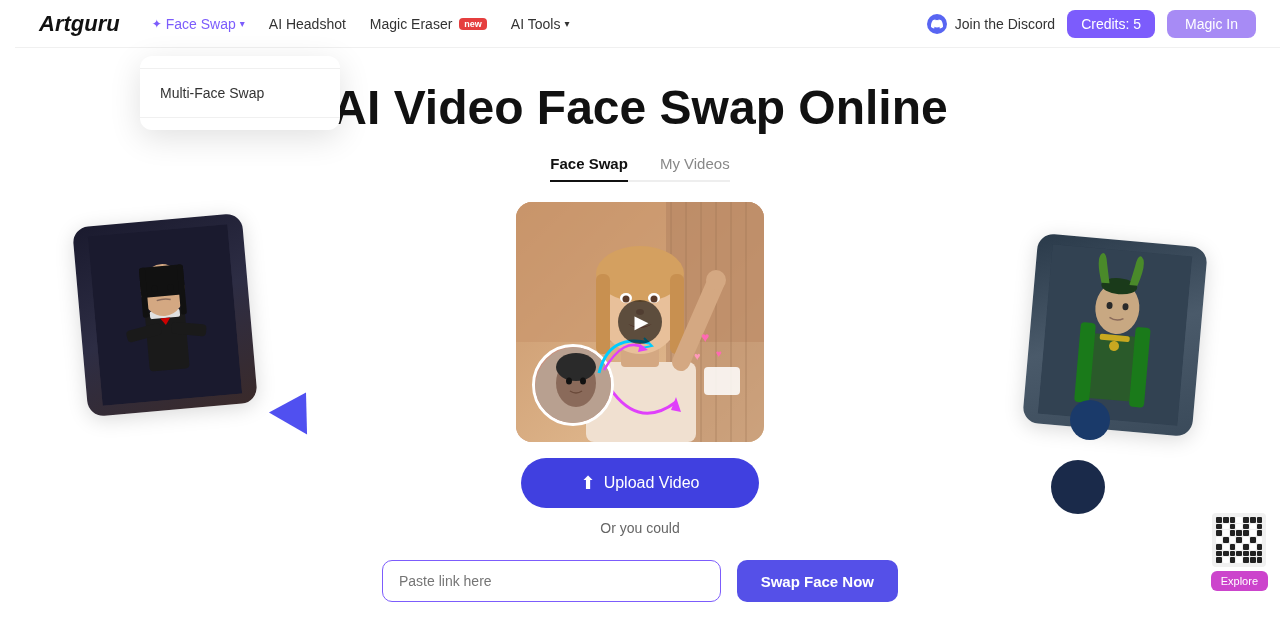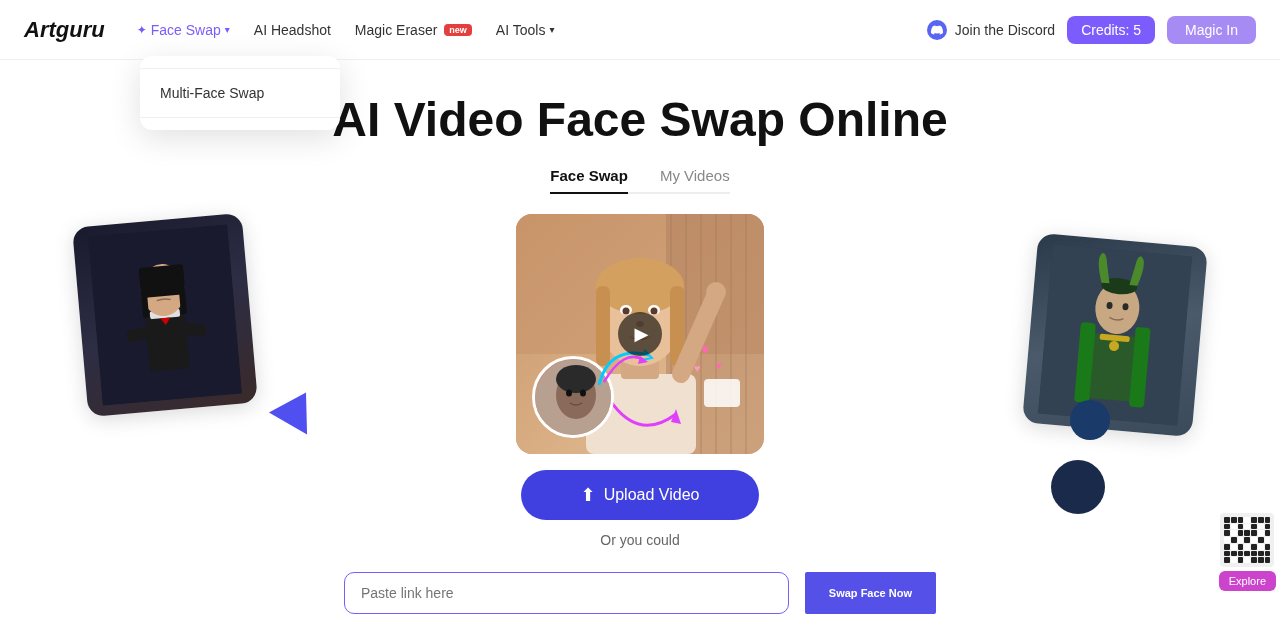--- a/index.html
+++ b/index.html
@@ -1,21 +1,21 @@
 <!DOCTYPE html>
 <html><head>
   <meta charset="utf-8">
   <style>
     * { margin: 0; padding: 0; box-sizing: border-box; }
     body { font-family: -apple-system, BlinkMacSystemFont, 'Segoe UI', sans-serif; background: #fff; width: 1280px; height: 621px; overflow: hidden; position: relative; }
 
     
     .navbar {
-      display: flex; align-items: center; padding: 0 24px; height: 60px;
-      border-bottom: 1px solid #f0f0f0; background: #fff; position: relative; z-index: 100;
+      display: flex; align-items: center; padding: 0 24px; height: 48px;
+      border-bottom: 1px solid #f0f0f0; background: #fff; position: relative; z-index: 100; margin-left: 15px;
     }
     .logo { font-size: 22px; font-weight: 700; color: #111; font-style: italic; margin-right: 32px; }
     .logo span { color: #111; }
     .nav-items { display: flex; align-items: center; gap: 24px; flex: 1; }
     .nav-item { font-size: 14px; color: #333; cursor: pointer; display: flex; align-items: center; gap: 4px; }
     .nav-item.active { color: #7c5cfc; }
     .new-badge { background: #e53e3e; color: #fff; font-size: 9px; font-weight: 700; padding: 1px 5px; border-radius: 4px; margin-left: 3px; }
     .nav-right { display: flex; align-items: center; gap: 12px; }
     .discord-btn { display: flex; align-items: center; gap: 8px; font-size: 14px; color: #333; cursor: pointer; }
     .discord-icon { width: 20px; height: 20px; background: #5865f2; border-radius: 50%; display: flex; align-items: center; justify-content: center; color: #fff; font-size: 10px; }
@@ -64,28 +64,28 @@
 
     
     .upload-btn {
       background: #4040e0; color: #fff; border: none; border-radius: 30px;
       padding: 14px 60px; font-size: 16px; cursor: pointer; display: flex;
       align-items: center; gap: 8px; margin-bottom: 12px;
     }
     .or-text { font-size: 14px; color: #666; margin-bottom: 24px; }
 
     
-    .paste-row { display: flex; gap: 16px; width: 592px; }
+    .paste-row { display: flex; gap: 16px; width: 516px; }
     .paste-input {
       flex: 1; border: 1.5px solid #7c5cfc; border-radius: 10px;
       padding: 12px 16px; font-size: 14px; color: #999; outline: none;
     }
     .swap-btn {
-      background: #5550e8; color: #fff; border: none; border-radius: 2px;
-      padding: 12px 24px; font-size: 11px; font-weight: 600; cursor: pointer; white-space: nowrap;
+      background: #5550e8; color: #fff; border: none; border-radius: 10px;
+      padding: 12px 24px; font-size: 15px; font-weight: 600; cursor: pointer; white-space: nowrap;
     }
 
     
     .deco-left {
       position: absolute; left: 80px; top: 220px; z-index: 1;
     }
     .deco-right {
       position: absolute; right: 80px; top: 200px; z-index: 1;
     }
     .img-card {
@@ -118,21 +118,21 @@
       position: absolute; right: 115px; top: 490px;
       width: 40px; height: 40px; border-radius: 50%; background: #1a3a6a;
     }
     .dark-circle-top-right {
       position: absolute; right: 95px; top: 260px;
       width: 54px; height: 54px; border-radius: 50%; background: #1a2a4a;
     }
 
     
     .qr-container {
-      position: absolute; right: 4px; bottom: 30px;
+      position: absolute; right: 12px; bottom: 30px;
       display: flex; flex-direction: column; align-items: center;
     }
     .qr-box {
       width: 54px; height: 54px; background: #f0f0f0;
       border-radius: 4px; display: grid; grid-template-columns: repeat(7, 1fr);
       padding: 4px; gap: 1px;
     }
     .qr-cell { background: #222; border-radius: 1px; }
     .qr-cell.white { background: #fff; }
     .explore-btn {

